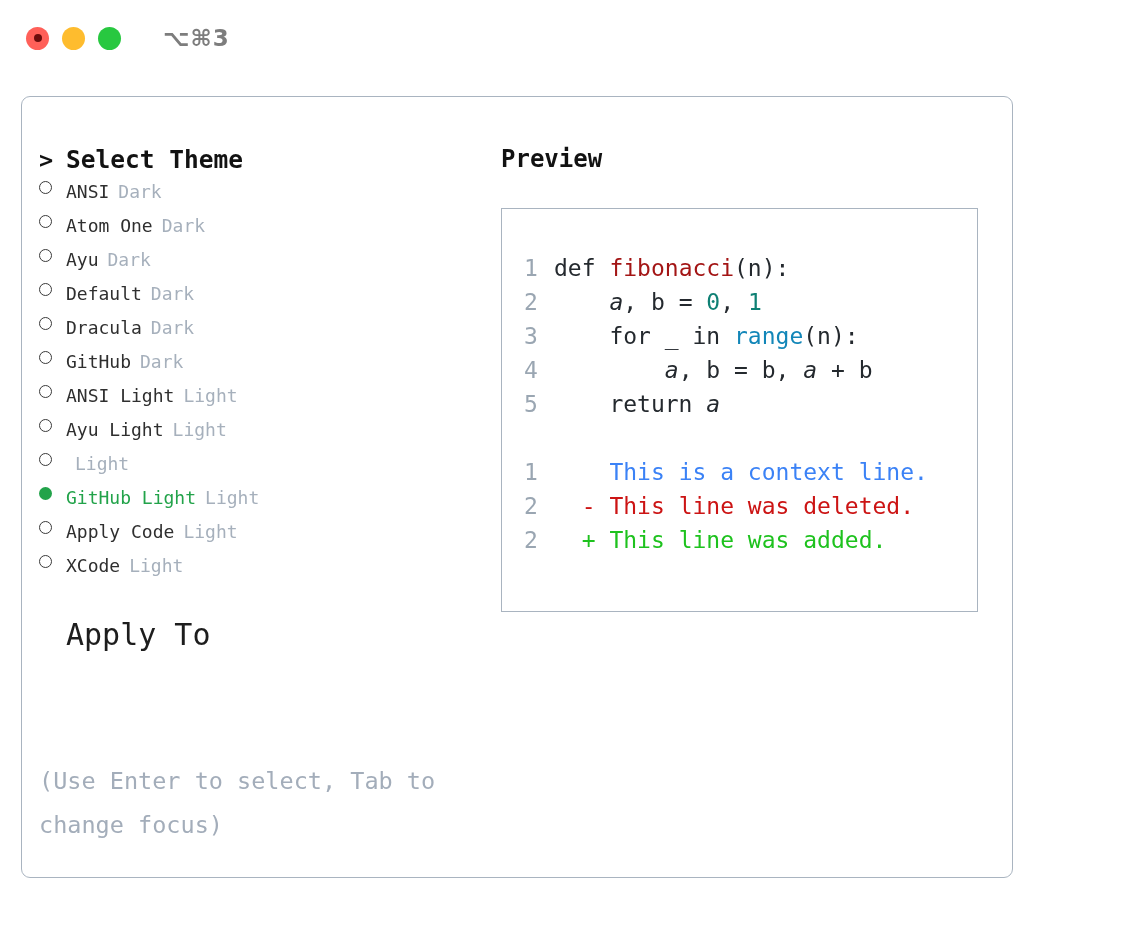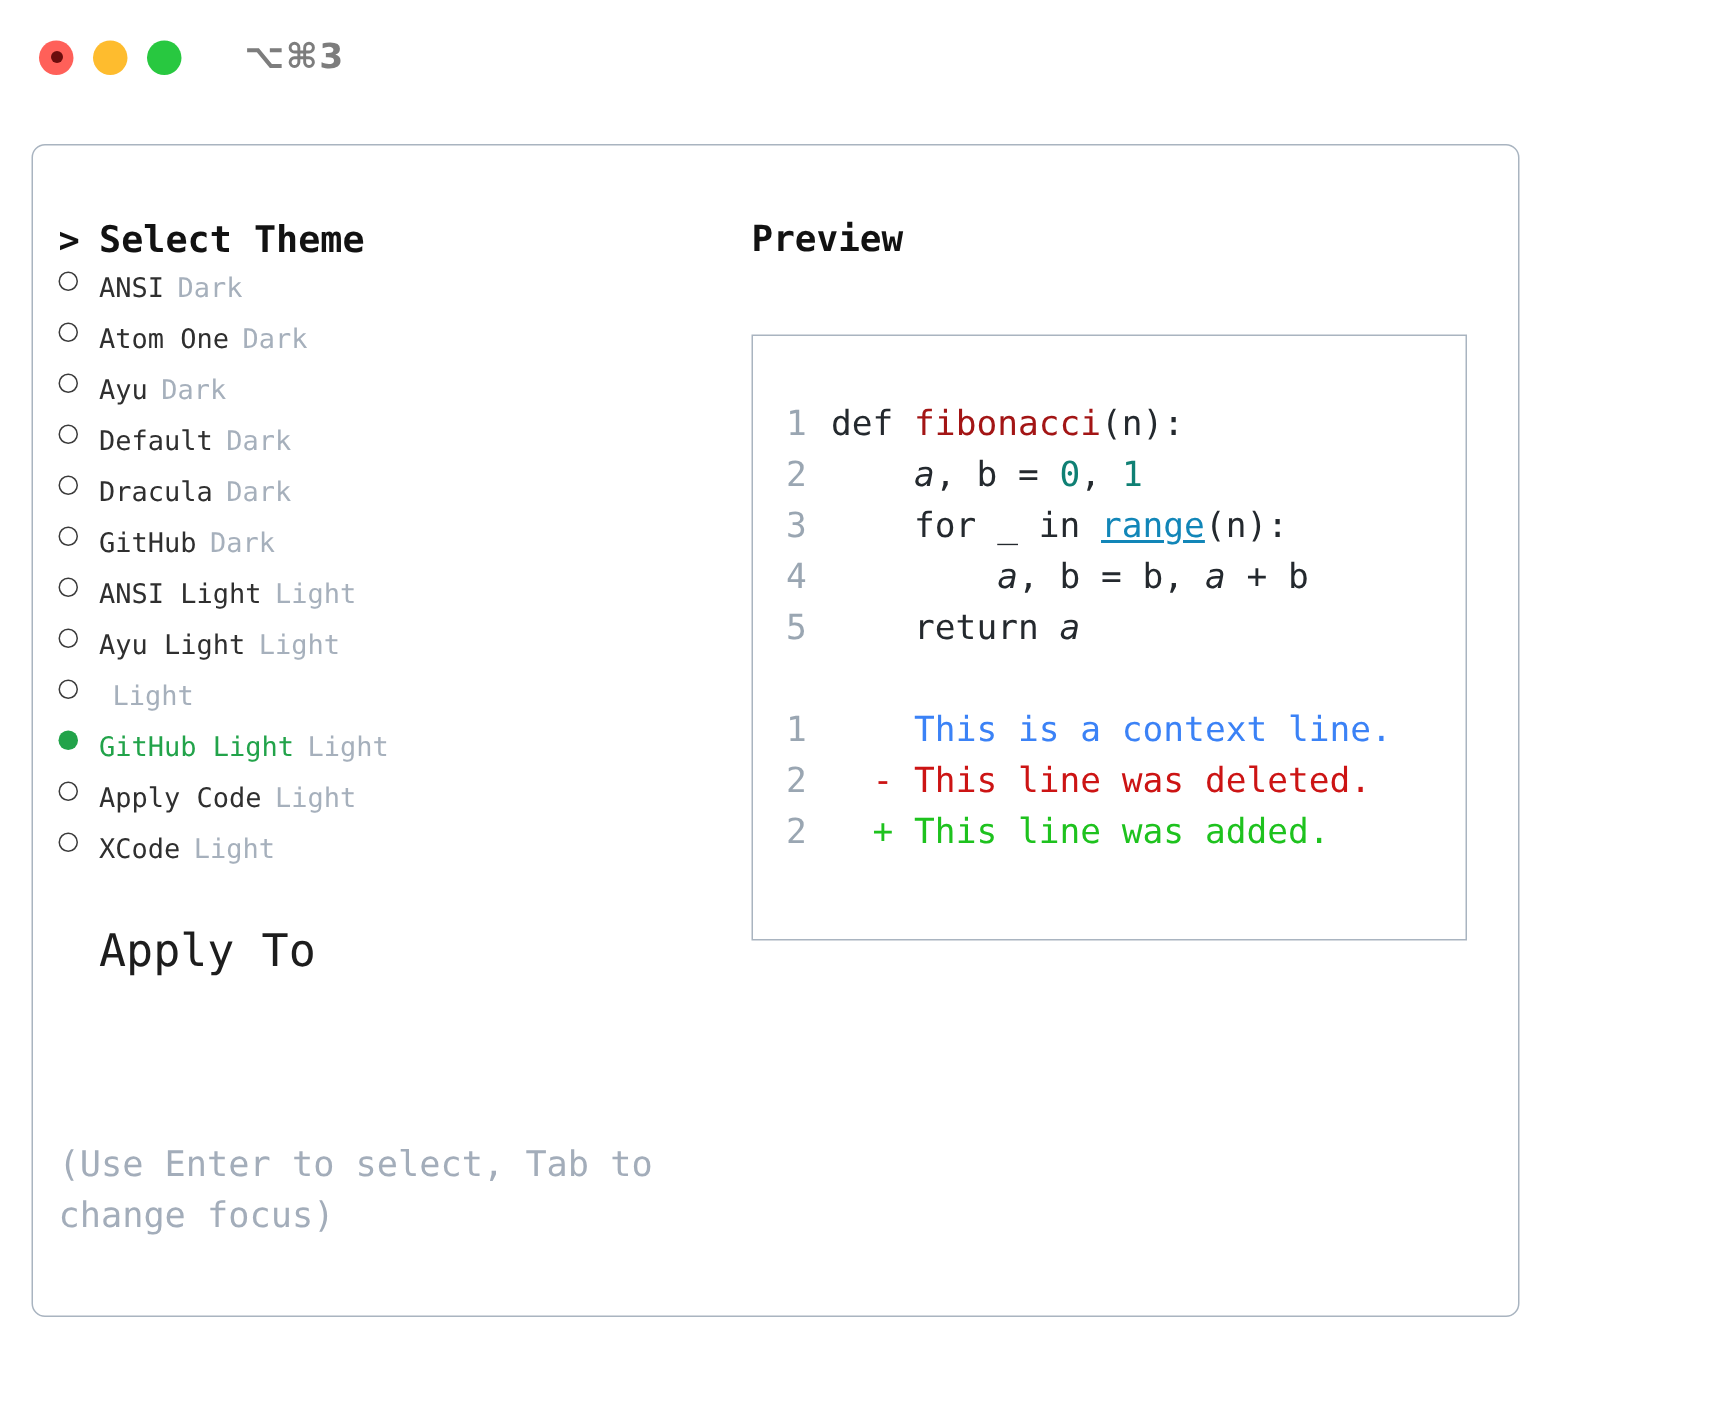--- a/index.html
+++ b/index.html
@@ -139,35 +139,35 @@
     font-size: 30px;
   }
 
   .hint {
     position: absolute;
     left: 17px;
     top: 662px;
     width: 420px;
     color: #a3adba;
     font-size: 23.5px;
-    line-height: 34px;
+    line-height: 44px;
   }
 
   
   .right-col {
     position: absolute;
     left: 479px;
     top: 48px;
     width: 490px;
   }
   .preview-title {
     font-size: 24px;
     font-weight: bold;
     color: #121212;
-    margin-bottom: 50px;
+    margin-bottom: 35px;
   }
   .preview-box {
     width: 477px;
     height: 404px;
     border: 1.6px solid #a9b4c0;
     box-sizing: border-box;
     background: #ffffff;
     padding: 42px 0 0 22px;
   }
 
@@ -181,21 +181,21 @@
     flex: 0 0 30px;
     width: 30px;
     color: #9aa6b2;
     text-align: left;
   }
   .code-text { color: #24292e; }
   .blank-line { height: 34px; }
 
   .tok-fn    { color: #a31515; }
   .tok-num   { color: #0f8074; }
-  .tok-call  { color: #1286b8; text-decoration: underline; }
+  .tok-call  { color: #1286b8; }
   .tok-var   { font-style: italic; color: #24292e; }
   .tok-plain { color: #24292e; }
 
   .diff-ctx { color: #3b82f6; }
   .diff-del { color: #cc1414; }
   .diff-add { color: #1ec21e; }
 </style>
 </head>
 <body>
 

